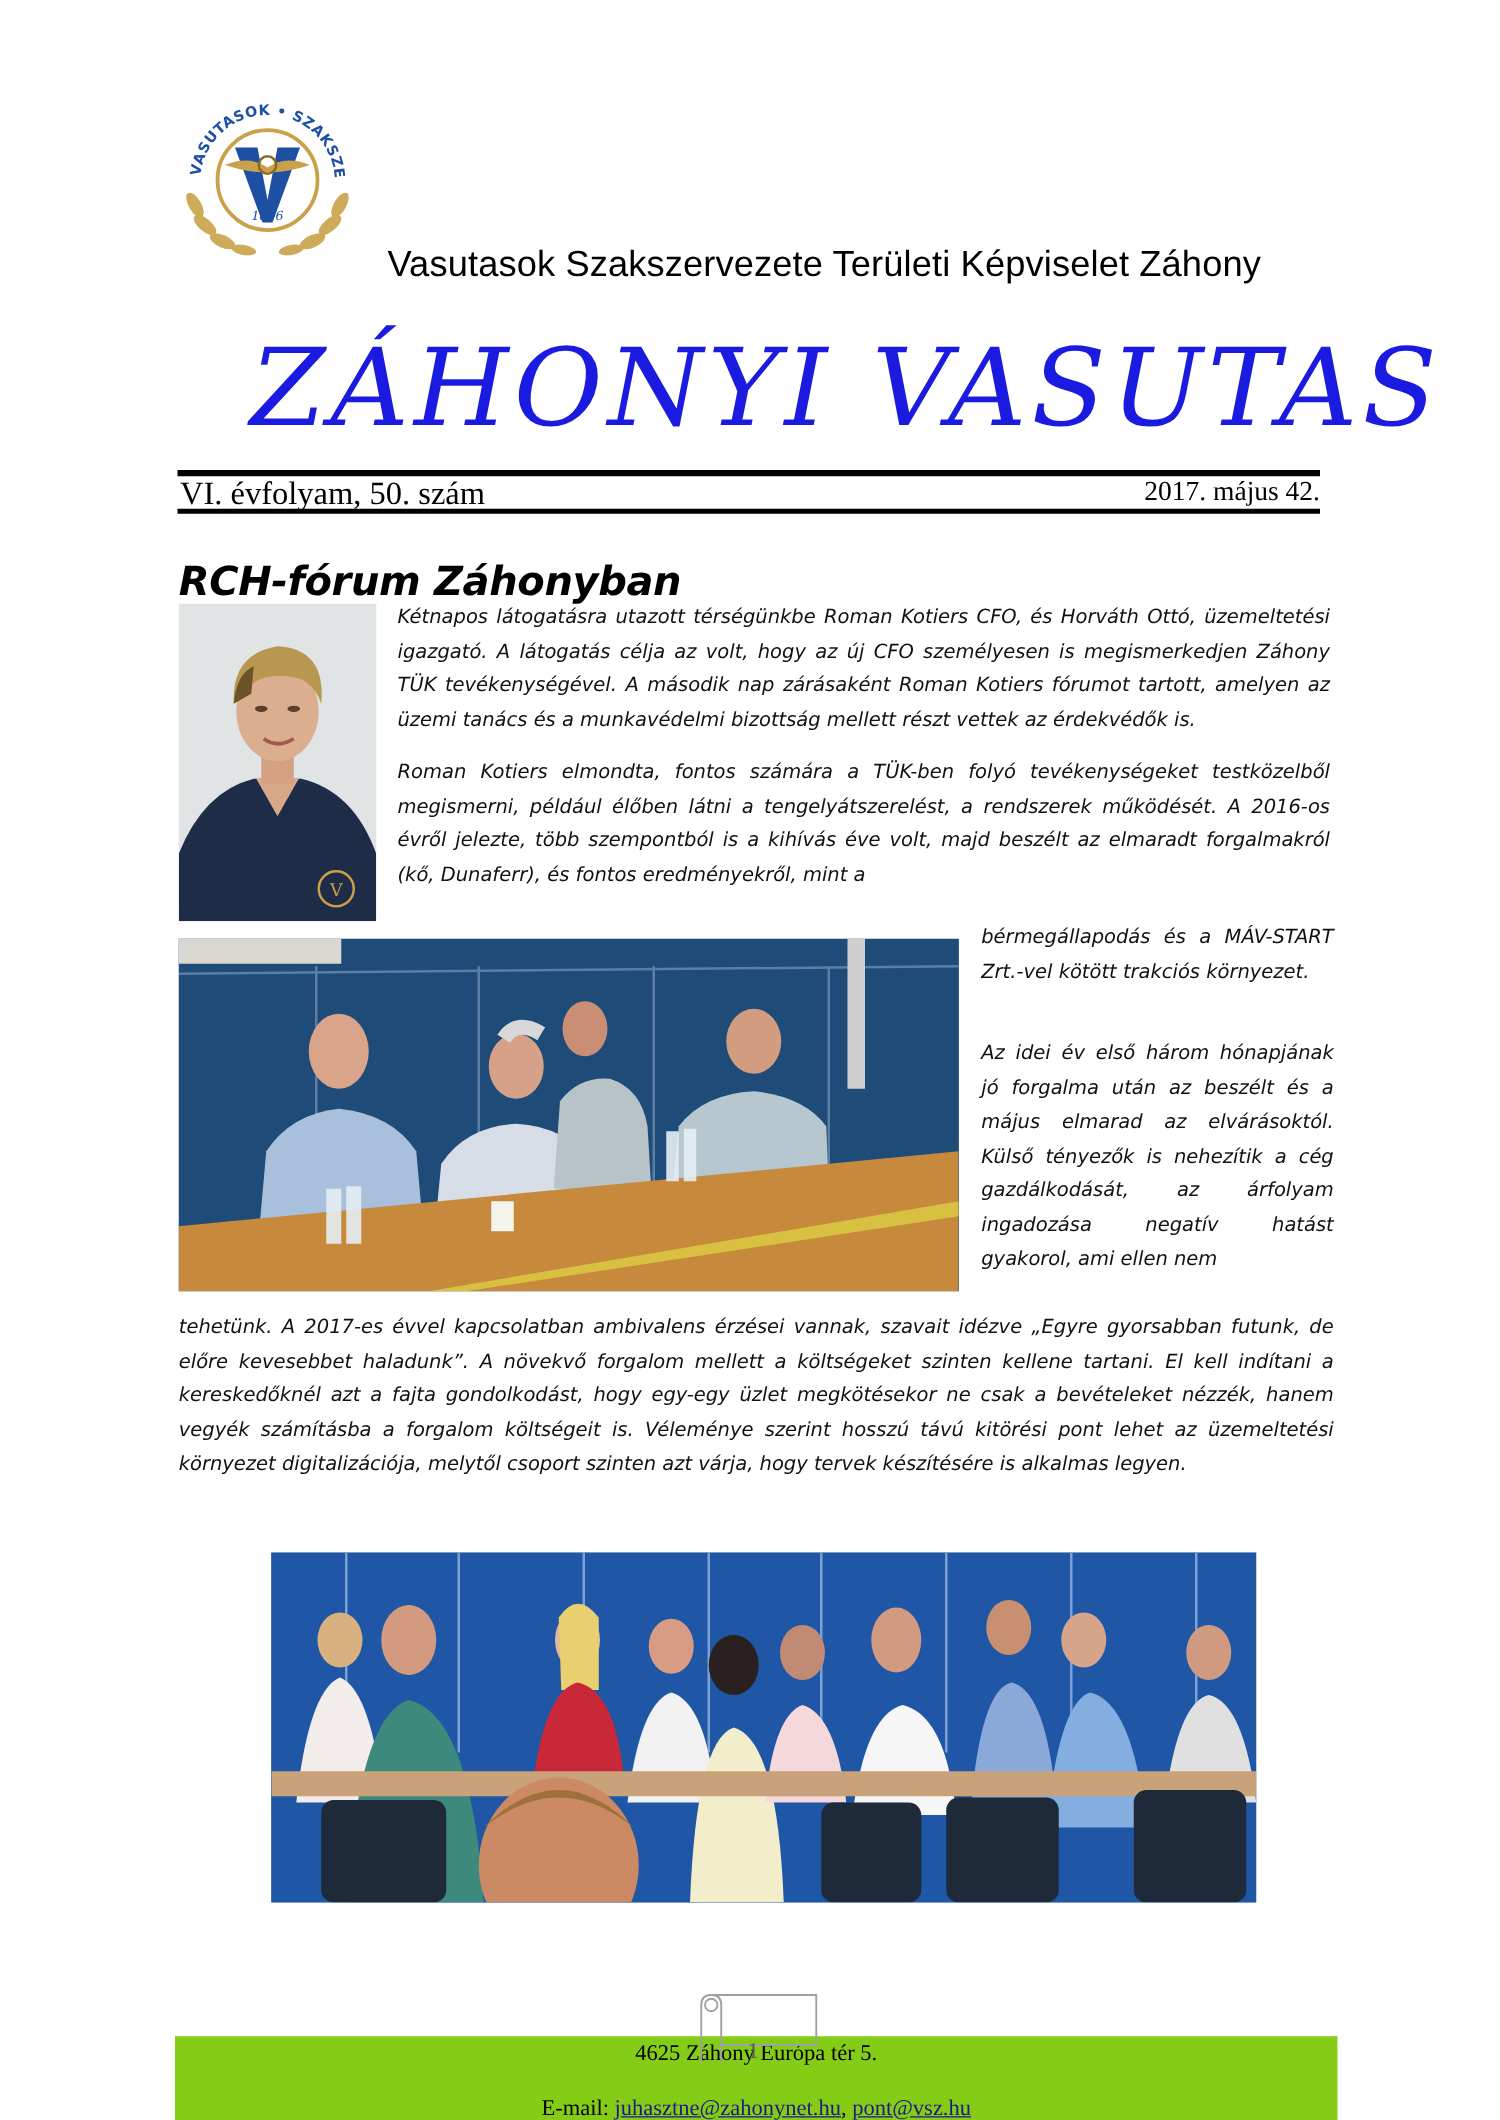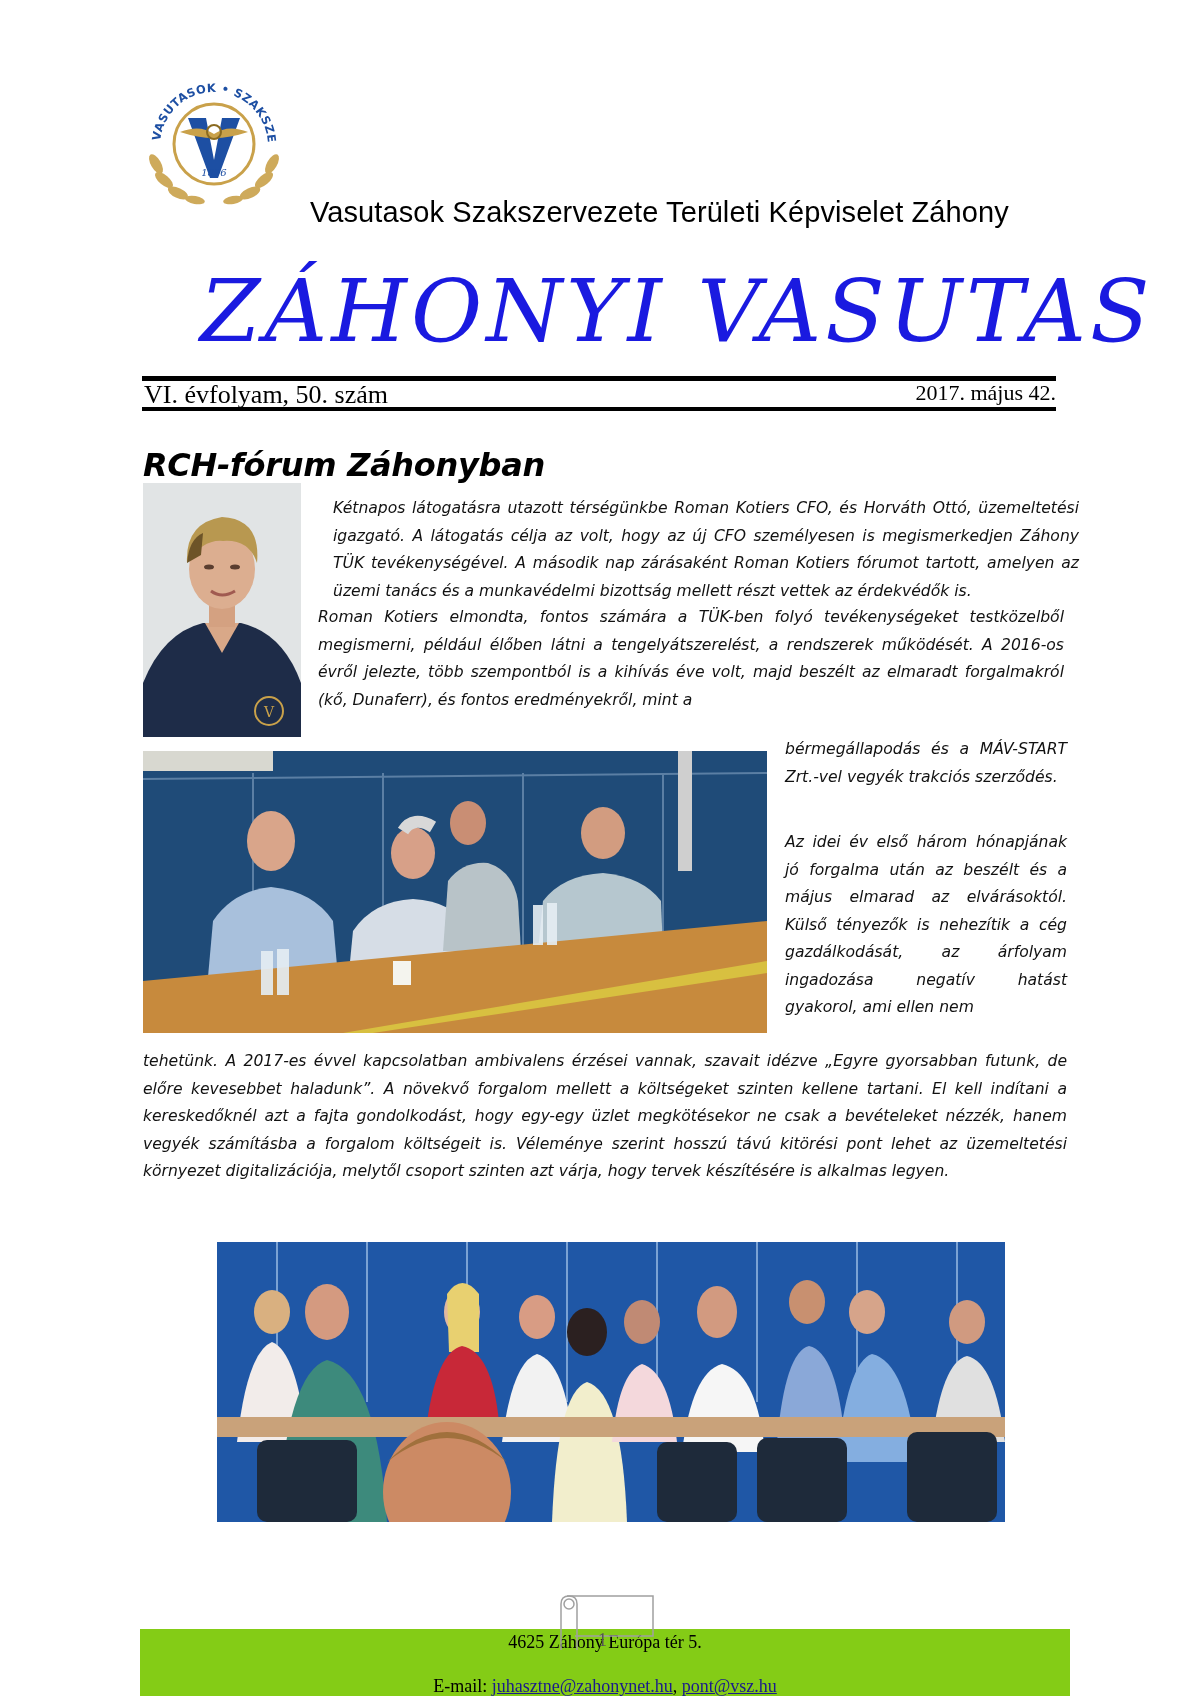--- a/index.html
+++ b/index.html
@@ -102,21 +102,21 @@
 
     <ellipse cx="66" cy="84" rx="5" ry="2.5" fill="#5a3e30"></ellipse>
     <ellipse cx="92" cy="84" rx="5" ry="2.5" fill="#5a3e30"></ellipse>
     <path d="M68 108 Q79 116 92 108" stroke="#a05a50" stroke-width="3" fill="none"></path>
 
     <circle cx="126" cy="228" r="14" fill="none" stroke="#c9a14a" stroke-width="2"></circle>
     <text x="126" y="234" text-anchor="middle" font-family="DejaVu Serif, serif" font-size="14" fill="#c9a14a">V</text>
   </svg>
 </div>
 
-<p class="abs body-text p1" style="margin:15px">Kétnapos látogatásra utazott térségünkbe Roman Kotiers CFO, és Horváth Ottó, üzemeltetési igazgató. A látogatás célja az volt, hogy az új CFO személyesen is megismerkedjen Záhony TÜK tevékenységével. A második nap zárásaként Roman Kotiers fórumot tartott, amelyen az üzemi tanács és a munkavédelmi bizottság mellett részt vettek az érdekvédők is.</p>
+<p class="abs body-text p1" style="margin:0">Kétnapos látogatásra utazott térségünkbe Roman Kotiers CFO, és Horváth Ottó, üzemeltetési igazgató. A látogatás célja az volt, hogy az új CFO személyesen is megismerkedjen Záhony TÜK tevékenységével. A második nap zárásaként Roman Kotiers fórumot tartott, amelyen az üzemi tanács és a munkavédelmi bizottság mellett részt vettek az érdekvédők is.</p>
 <p class="abs body-text p2" style="margin:0">Roman Kotiers elmondta, fontos számára a TÜK-ben folyó tevékenységeket testközelből megismerni, például élőben látni a tengelyátszerelést, a rendszerek működését. A 2016-os évről jelezte, több szempontból is a kihívás éve volt, majd beszélt az elmaradt forgalmakról (kő, Dunaferr), és fontos eredményekről, mint a</p>
 
 <div id="photo1" class="abs">
   <svg width="624" height="282" viewBox="0 0 624 282">
     <rect width="624" height="282" fill="#1f4b78"></rect>
     <rect x="0" y="0" width="130" height="20" fill="#d8d8d0"></rect>
     <g stroke="#5b7fa4" stroke-width="2">
       <line x1="0" y1="28" x2="624" y2="22"></line>
       <line x1="110" y1="22" x2="110" y2="200"></line>
       <line x1="240" y1="22" x2="240" y2="200"></line>
@@ -143,21 +143,21 @@
     <g fill="#e6eef4" opacity="0.9">
       <rect x="118" y="200" width="12" height="44"></rect>
       <rect x="134" y="198" width="12" height="46"></rect>
       <rect x="390" y="154" width="10" height="40"></rect>
       <rect x="404" y="152" width="10" height="42"></rect>
     </g>
     <rect x="250" y="210" width="18" height="24" fill="#f4f4ee"></rect>
   </svg>
 </div>
 
-<p class="abs body-text p3" style="margin:0">bérmegállapodás és a MÁV-START Zrt.-vel vegyék trakciós szerződés.</p>
+<p class="abs body-text p3" style="margin:0">bérmegállapodás és a MÁV-START Zrt.-vel kötött trakciós környezet.</p>
 <p class="abs body-text p4" style="margin:0">Az idei év első három hónapjának jó forgalma után az beszélt és a május elmarad az elvárásoktól. Külső tényezők is nehezítik a cég gazdálkodását, az árfolyam ingadozása negatív hatást gyakorol, ami ellen nem</p>
 <p class="abs body-text p5" style="margin:0">tehetünk. A 2017-es évvel kapcsolatban ambivalens érzései vannak, szavait idézve „Egyre gyorsabban futunk, de előre kevesebbet haladunk”. A növekvő forgalom mellett a költségeket szinten kellene tartani. El kell indítani a kereskedőknél azt a fajta gondolkodást, hogy egy-egy üzlet megkötésekor ne csak a bevételeket nézzék, hanem vegyék számításba a forgalom költségeit is. Véleménye szerint hosszú távú kitörési pont lehet az üzemeltetési környezet digitalizációja, melytől csoport szinten azt várja, hogy tervek készítésére is alkalmas legyen.</p>
 
 <div id="photo2" class="abs">
   <svg width="788" height="280" viewBox="0 0 788 280">
     <rect width="788" height="280" fill="#1f57a6"></rect>
     <g stroke="#7aa2d4" stroke-width="2">
       <line x1="60" y1="0" x2="60" y2="160"></line>
       <line x1="150" y1="0" x2="150" y2="160"></line>
       <line x1="250" y1="0" x2="250" y2="160"></line>

